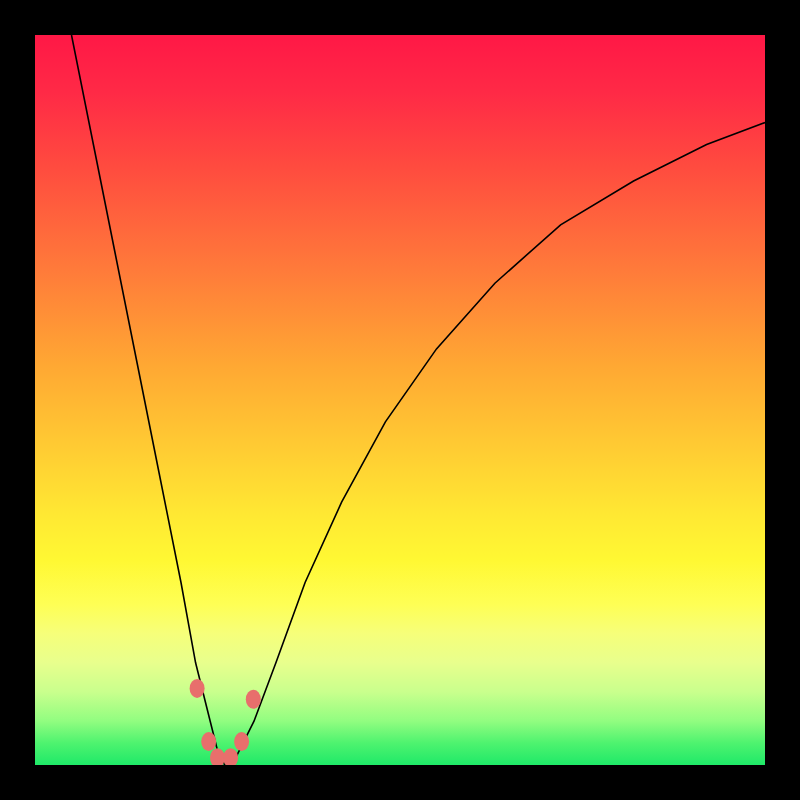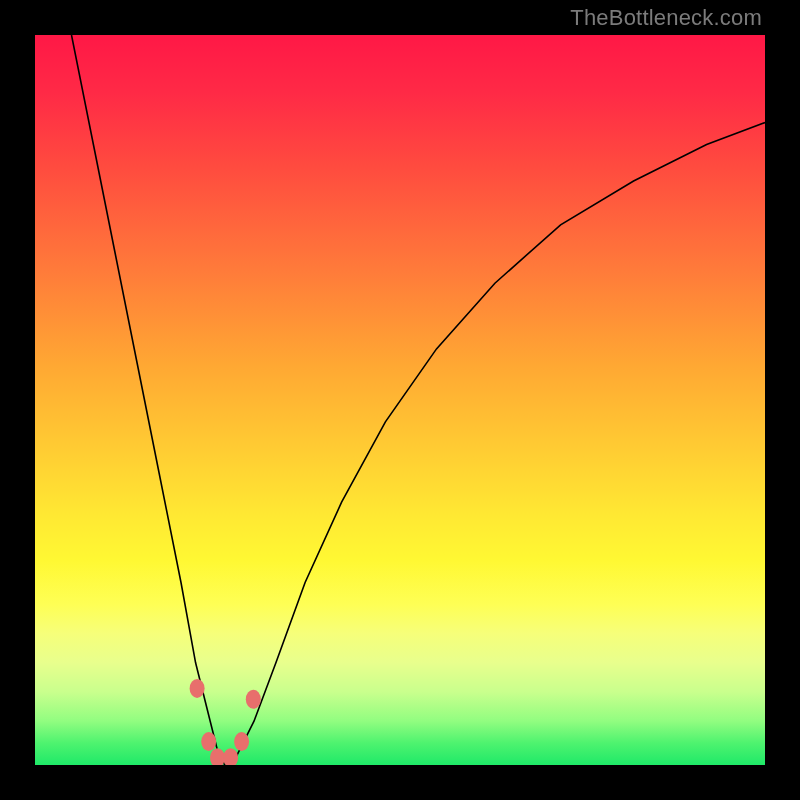--- a/index.html
+++ b/index.html
@@ -82,14 +82,13 @@
       <g>
           <ellipse cx="162.1" cy="653.4" rx="7.5" ry="9.5" class="dot-oval"></ellipse>
           <ellipse cx="173.7" cy="706.6" rx="7.5" ry="9.5" class="dot-oval"></ellipse>
           <ellipse cx="182.5" cy="722.7" rx="7.5" ry="9.5" class="dot-oval"></ellipse>
           <ellipse cx="195.6" cy="722.7" rx="7.5" ry="9.5" class="dot-oval"></ellipse>
           <ellipse cx="206.6" cy="706.6" rx="7.5" ry="9.5" class="dot-oval"></ellipse>
           <ellipse cx="218.3" cy="664.3" rx="7.5" ry="9.5" class="dot-oval"></ellipse>
         </g>
     </svg>
   </div>
-  <div class="watermark">TheBottleneck.com</div>
 </div>
 
 </body></html>

